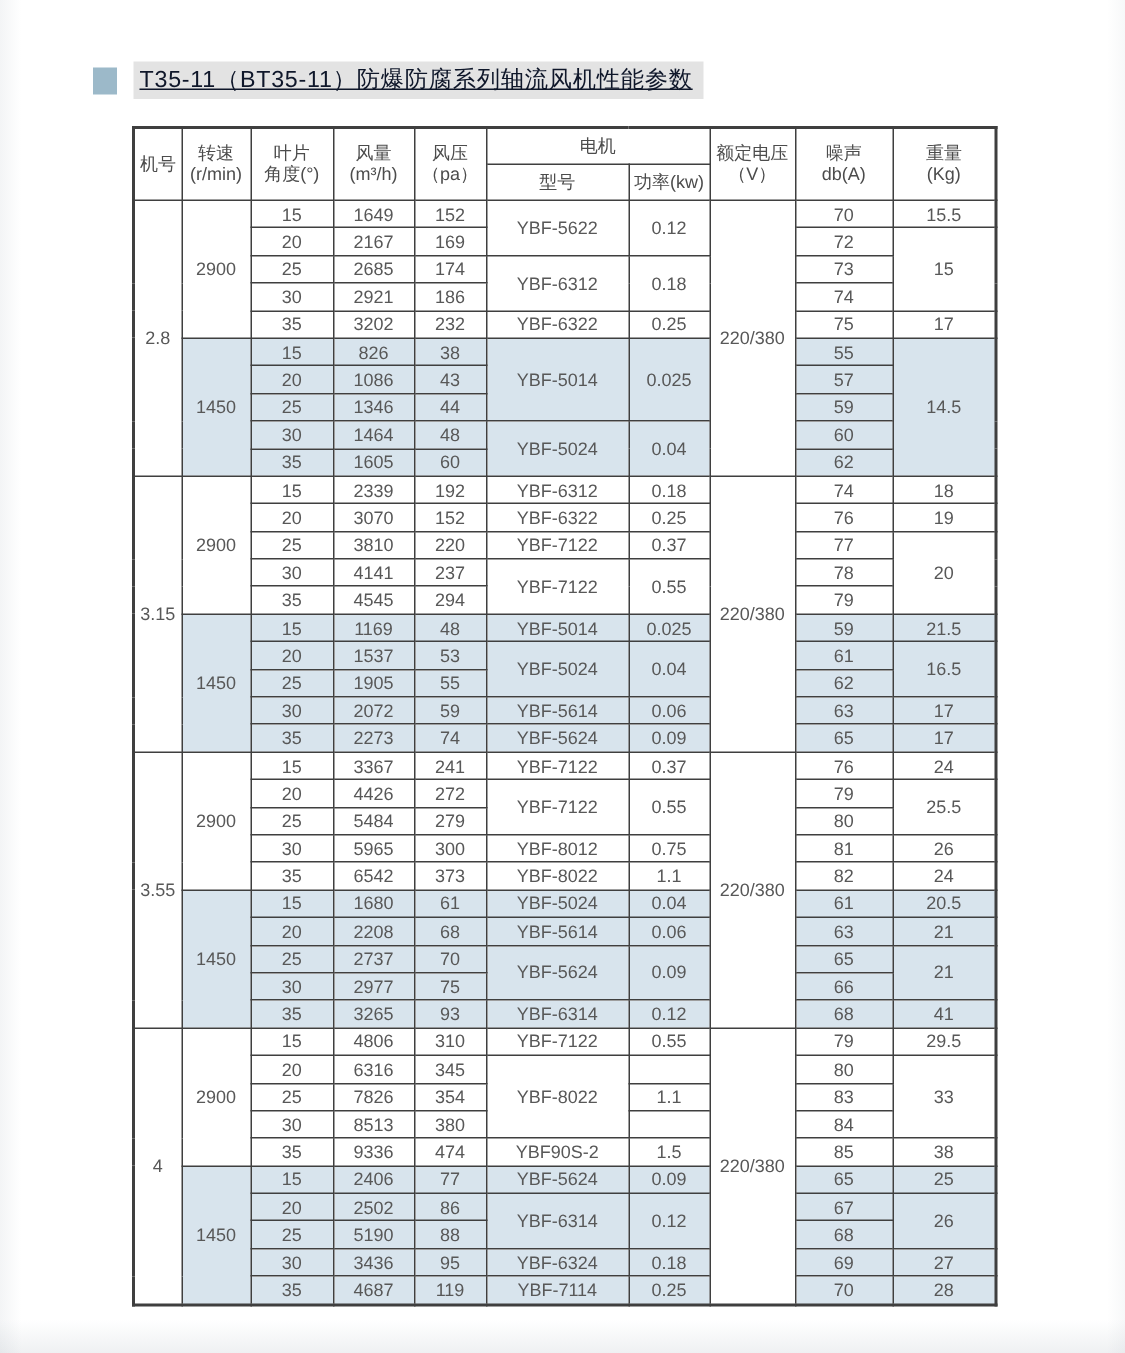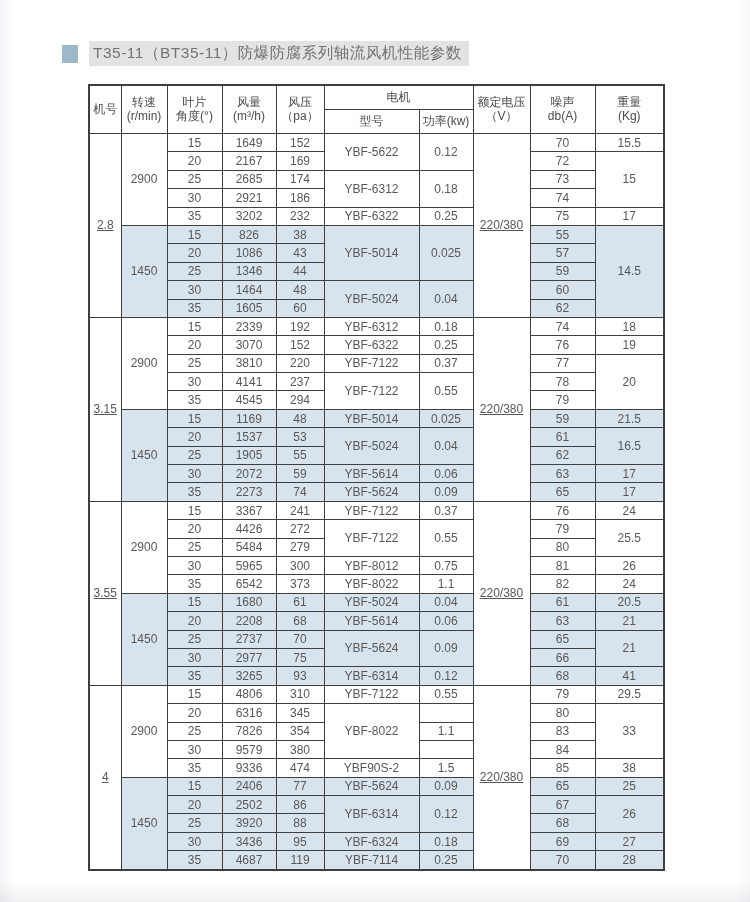--- a/index.html
+++ b/index.html
@@ -18,41 +18,41 @@
   }
   .title-row{
     position:absolute;left:62px;top:41px;
     display:flex;align-items:center;gap:11px;
   }
   .title-marker{
     width:16px;height:18px;display:inline-block;
     background:#9cb9c9;
   }
   .title-text{
-    font-size:15.5px;color:#737373;letter-spacing:0.5px;
-    background:#e3e3e3;padding:2px 7px 2px 4px;white-space:nowrap;
+    font-size:15.5px;color:#0f172a;letter-spacing:0.5px;
+    background:#e3e3e3;padding:2px 7px 2px 4px;white-space:nowrap;text-decoration:underline;
   }
   table.perf-table{
     position:absolute;left:88px;top:84px;
     width:575px;border-collapse:collapse;table-layout:fixed;
     border:2px solid #3f3f3f;
     font-size:12px;color:#585858;
   }
   .perf-table th,.perf-table td{
     border:1px solid #3f3f3f;
     padding:0;text-align:center;vertical-align:middle;
     overflow:hidden;white-space:nowrap;
   }
   .perf-table thead th{
     height:23px;font-weight:normal;color:#4c4c4c;
     line-height:1.15;background:#fff;
   }
   .perf-table tbody td{height:17.4px;line-height:1;}
   .perf-table tr.shaded td{background:#d8e4ed;}
-  .perf-table td.plain{background:#ffffff;text-decoration:underline;}
+  .perf-table td.plain{background:#ffffff;}
 </style>
 </head>
 <body>
 
 <div class="page">
 
   <div class="title-row">
     <span class="title-marker"></span>
     <span class="title-text">T35-11（BT35-11）防爆防腐系列轴流风机性能参数</span>
   </div>
@@ -385,21 +385,21 @@
         </tr>
         <tr>
           <td>25</td>
           <td>7826</td>
           <td>354</td>
           <td>1.1</td>
           <td>83</td>
         </tr>
         <tr>
           <td>30</td>
-          <td>9579</td>
+          <td>8513</td>
           <td>380</td>
           <td></td>
           <td>84</td>
         </tr>
         <tr>
           <td>35</td>
           <td>9336</td>
           <td>474</td>
           <td>YBF90S-2</td>
           <td>1.5</td>
@@ -420,21 +420,21 @@
           <td>20</td>
           <td>2502</td>
           <td>86</td>
           <td rowspan="2">YBF-6314</td>
           <td rowspan="2">0.12</td>
           <td>67</td>
           <td rowspan="2">26</td>
         </tr>
         <tr class="shaded">
           <td>25</td>
-          <td>3920</td>
+          <td>5190</td>
           <td>88</td>
           <td>68</td>
         </tr>
         <tr class="shaded">
           <td>30</td>
           <td>3436</td>
           <td>95</td>
           <td>YBF-6324</td>
           <td>0.18</td>
           <td>69</td>

